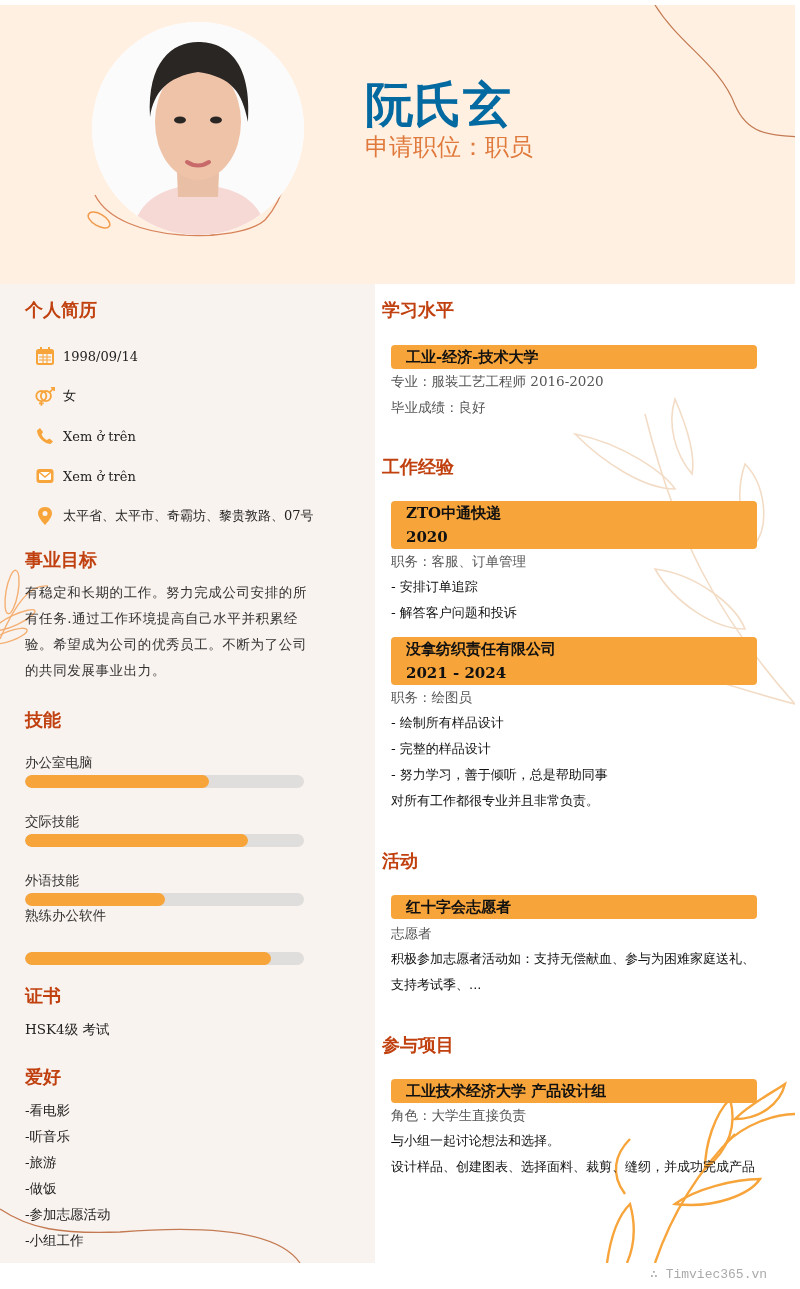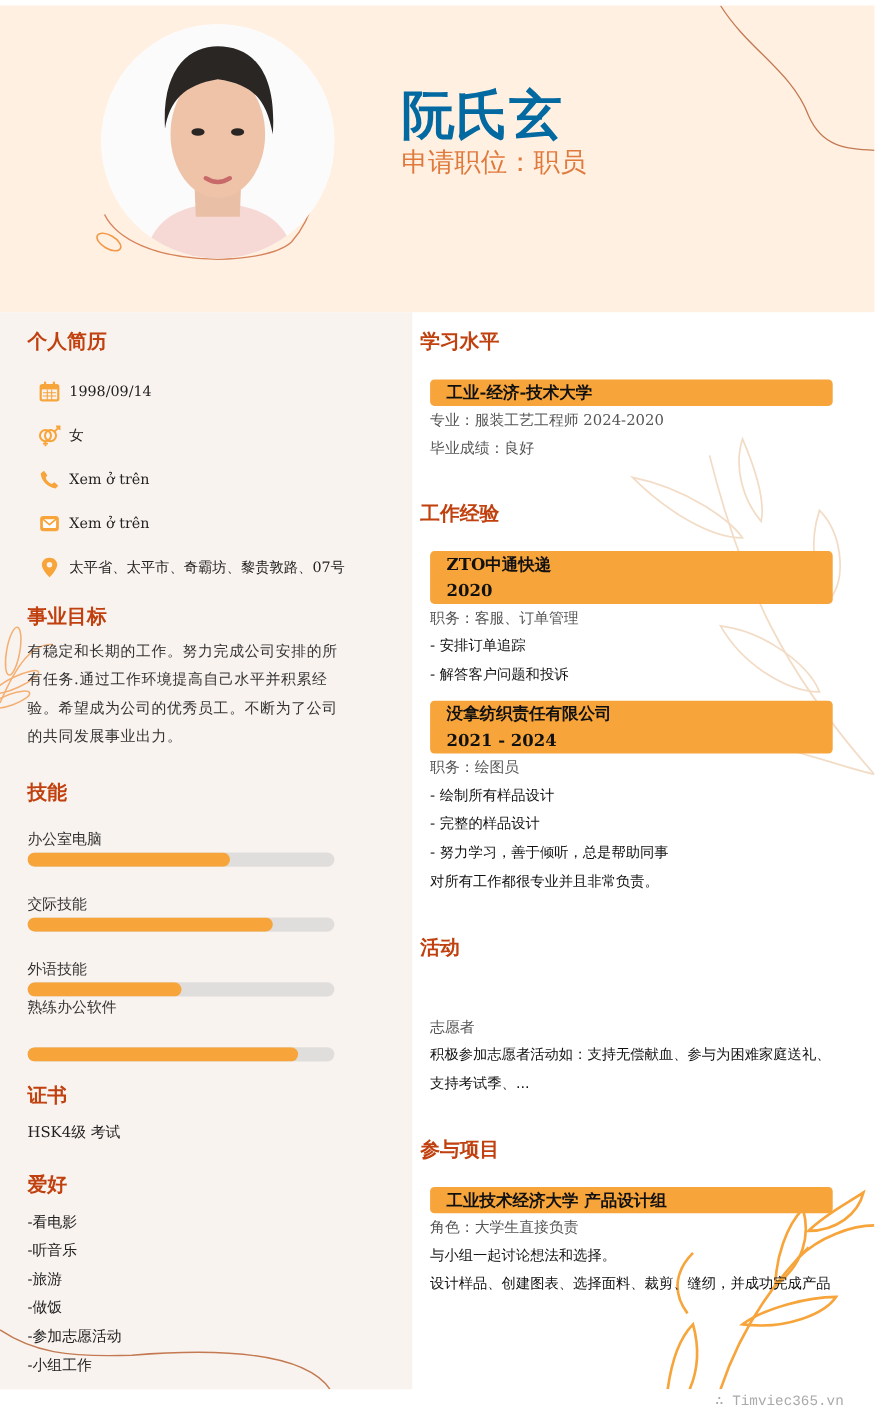--- a/index.html
+++ b/index.html
@@ -192,21 +192,21 @@
         <path d="M350 860 C 370 840, 400 830, 420 830"></path>
         <path d="M360 835 C 375 820, 395 810, 410 800 C 405 820, 385 835, 360 835 Z"></path>
         <path d="M250 910 C 235 890, 240 870, 255 855"></path>
       </g>
     </svg>
 
     <div class="sec-title" style="left:7px;top:14px">学习水平</div>
     <div class="hl" style="top:61px">
       <div>工业-经济-技术大学</div>
     </div>
-    <div class="line grey" style="top:89px">专业：服装工艺工程师 2024-2020</div>
+    <div class="line grey" style="top:89px">专业：服装工艺工程师 2016-2020</div>
     <div class="line grey" style="top:115px">毕业成绩：良好</div>
 
     <div class="sec-title" style="left:7px;top:171px">工作经验</div>
     <div class="hl" style="top:217px">
       <div>ZTO中通快递</div>
       <div>2020</div>
     </div>
     <div class="line grey" style="top:269px">职务：客服、订单管理</div>
     <div class="line sans" style="top:294px">- 安排订单追踪</div>
     <div class="line sans" style="top:320px">- 解答客户问题和投诉</div>
@@ -215,20 +215,23 @@
       <div>没拿纺织责任有限公司</div>
       <div>2021 - 2024</div>
     </div>
     <div class="line grey" style="top:405px">职务：绘图员</div>
     <div class="line sans" style="top:430px">- 绘制所有样品设计</div>
     <div class="line sans" style="top:456px">- 完整的样品设计</div>
     <div class="line sans" style="top:482px">- 努力学习，善于倾听，总是帮助同事</div>
     <div class="line sans" style="top:508px">对所有工作都很专业并且非常负责。</div>
 
     <div class="sec-title" style="left:7px;top:565px">活动</div>
+    <div class="hl" style="top:611px">
+      <div>红十字会志愿者</div>
+    </div>
     <div class="line grey" style="top:641px">志愿者</div>
     <div class="line sans" style="top:666px">积极参加志愿者活动如：支持无偿献血、参与为困难家庭送礼、</div>
     <div class="line sans" style="top:692px">支持考试季、...</div>
 
     <div class="sec-title" style="left:7px;top:749px">参与项目</div>
     <div class="hl" style="top:795px">
       <div>工业技术经济大学 产品设计组</div>
     </div>
     <div class="line grey" style="top:823px">角色：大学生直接负责</div>
     <div class="line sans" style="top:848px">与小组一起讨论想法和选择。</div>

